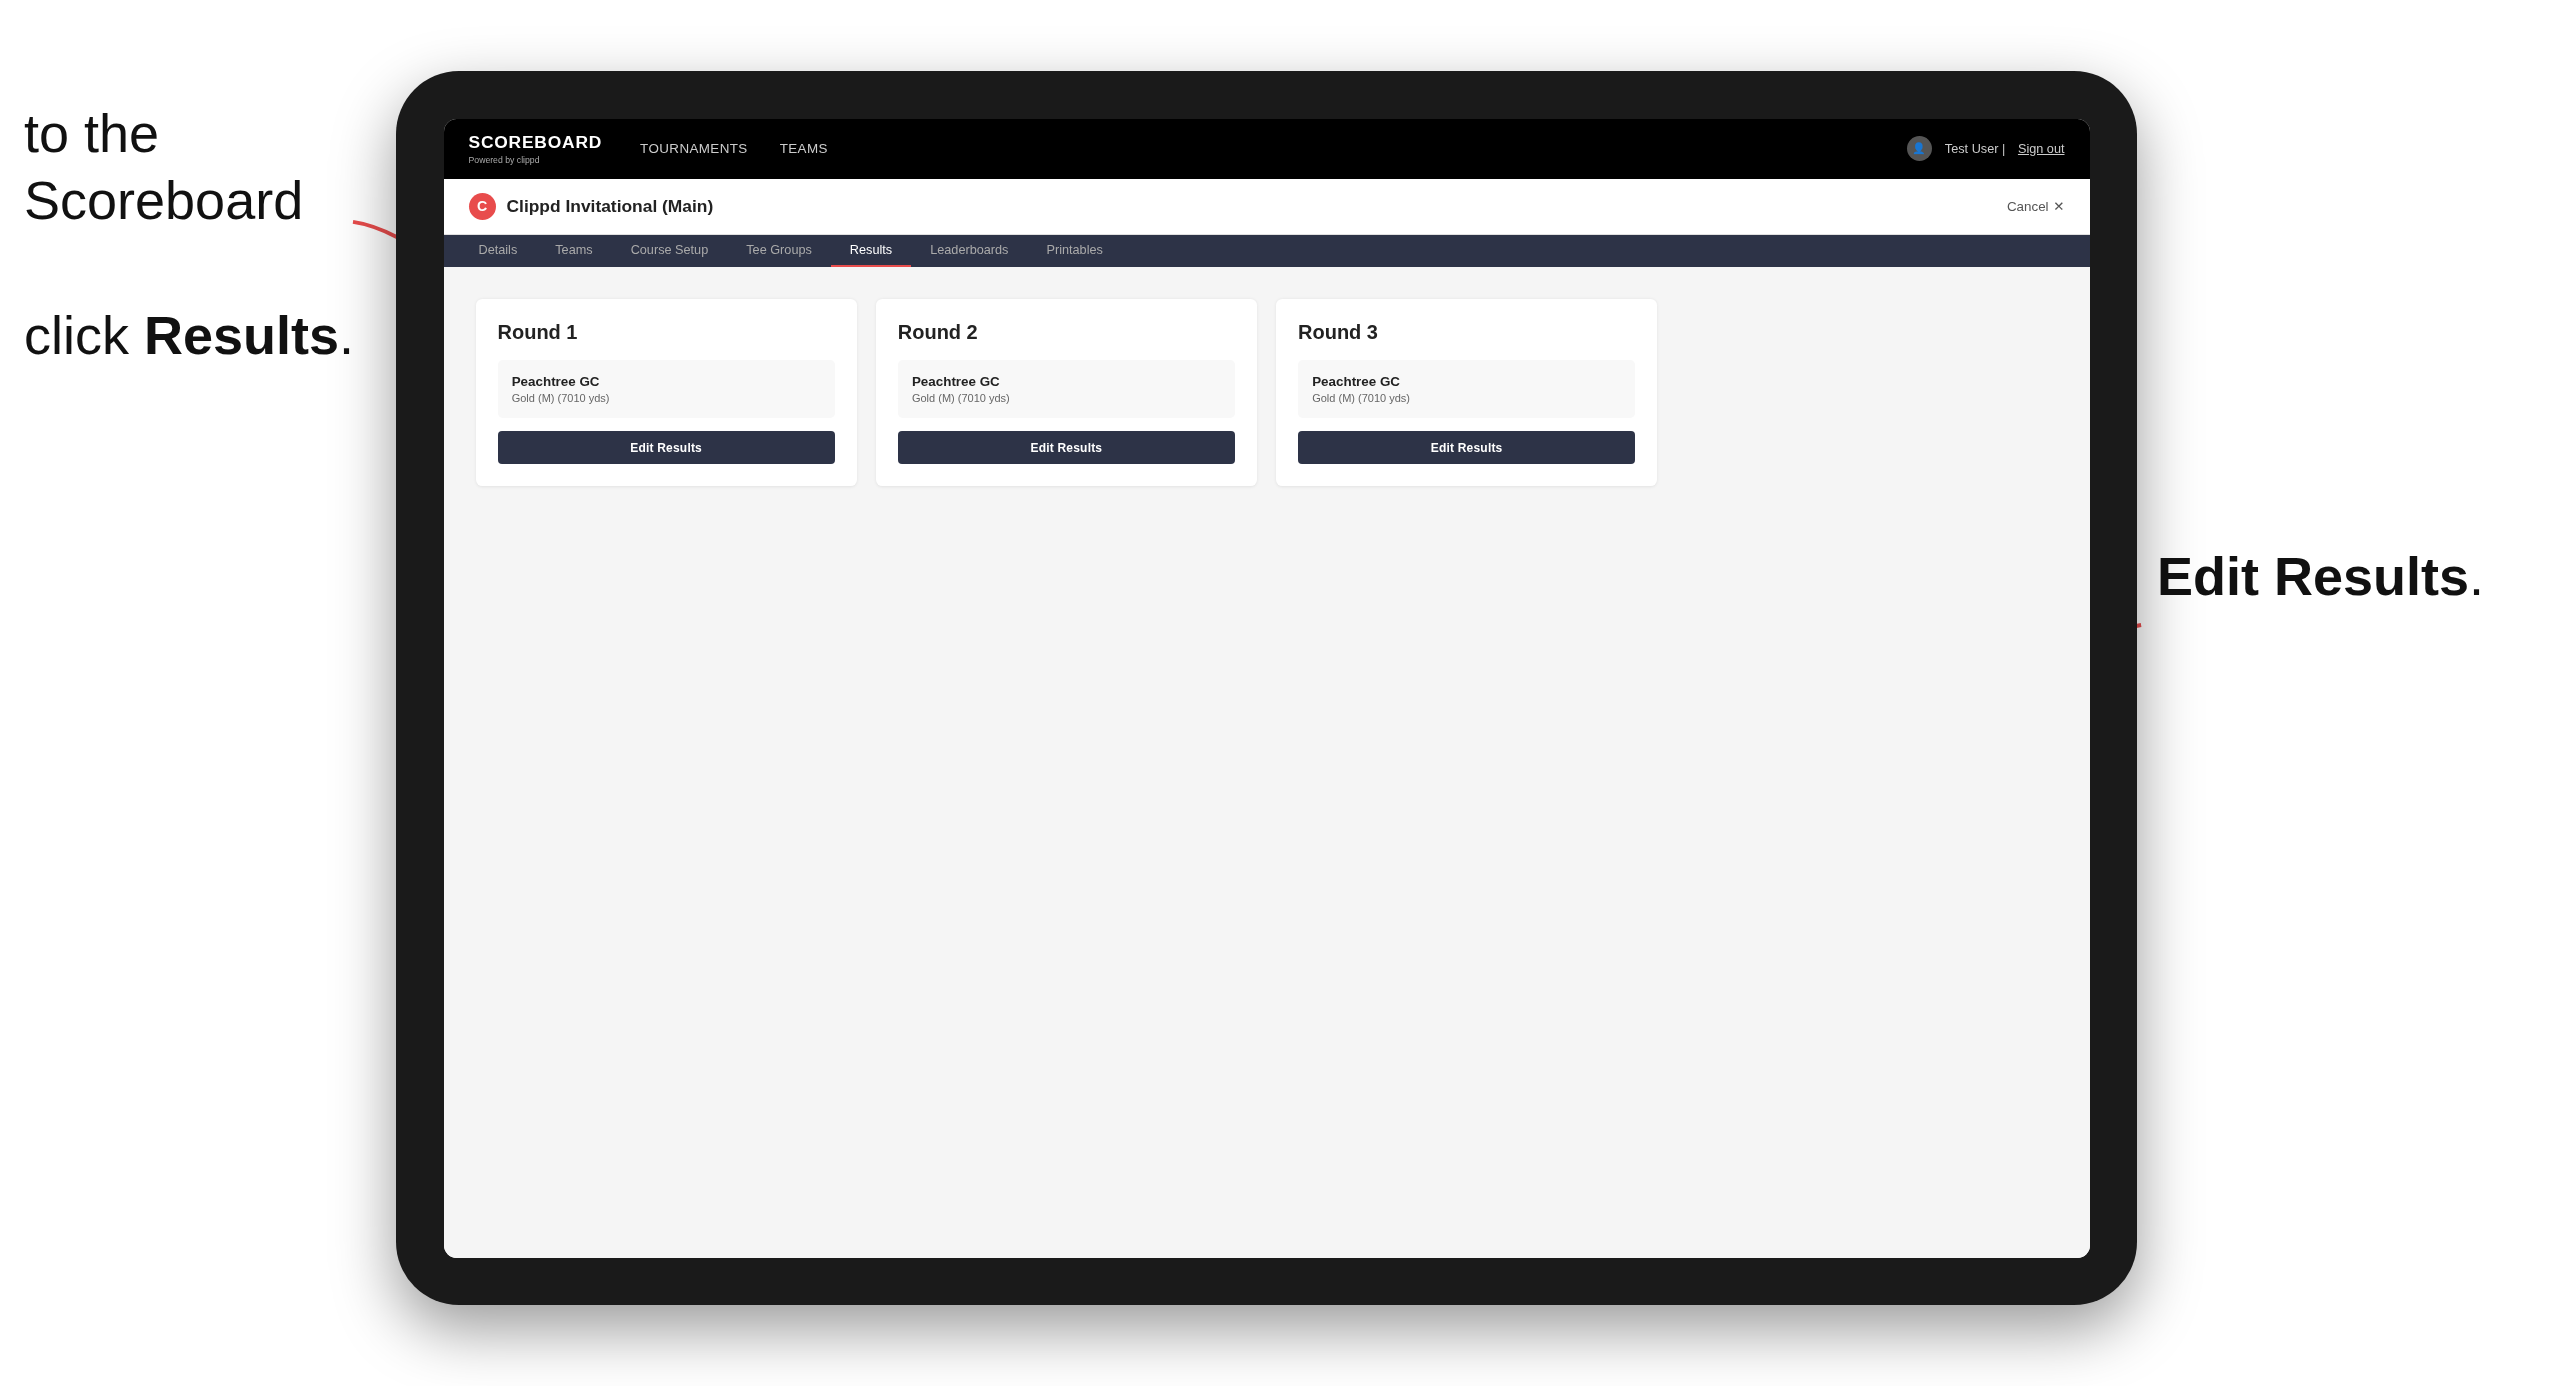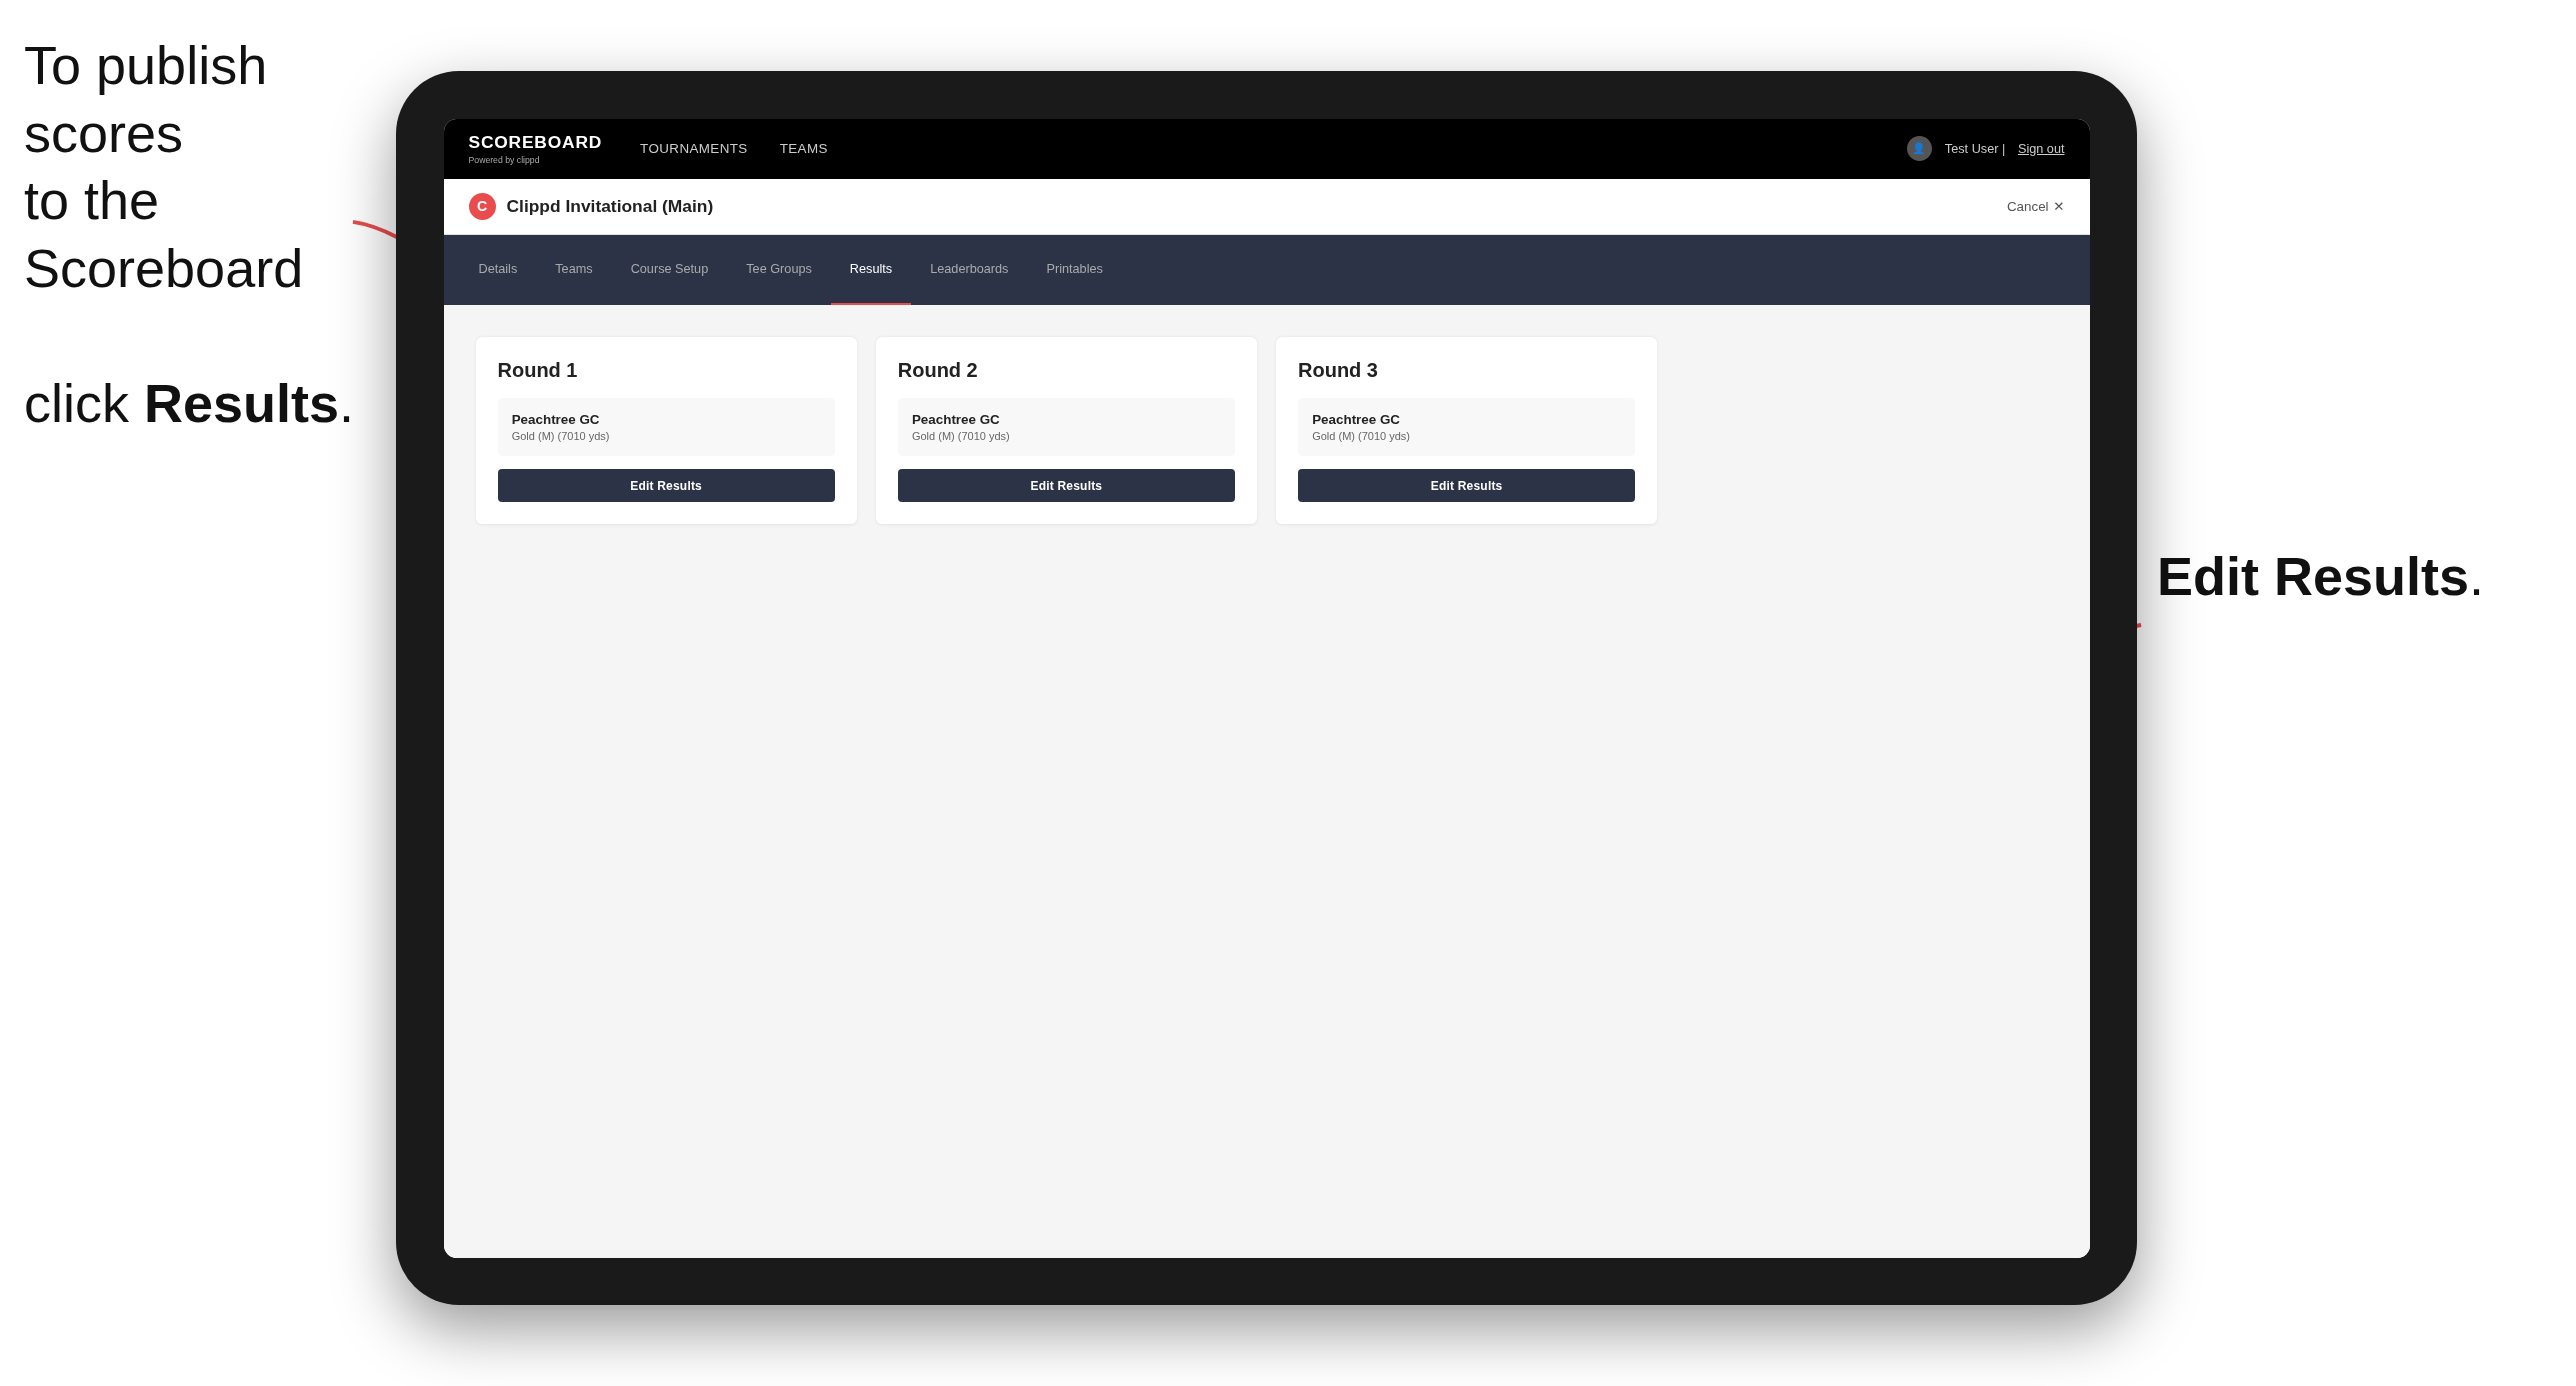--- a/index.html
+++ b/index.html
@@ -179,21 +179,21 @@
 
     
     .tab-bar {
       background: #2d3347;
       display: flex;
       padding: 0 16px;
       flex-shrink: 0;
     }
 
     .tab-item {
-      padding: 27px 19px;
+      padding: 8px 19px;
       color: #aaaaaa;
       font-size: 12.7px;
       cursor: pointer;
       border-bottom: 2.4px solid transparent;
       white-space: nowrap;
     }
 
     .tab-item.active {
       color: #ffffff;
       border-bottom: 2.4px solid #e84c4c;
@@ -278,21 +278,21 @@
 
     
     .arrow-svg {
       overflow: visible;
     }
   </style>
 </head>
 <body>
 
 <div class="instruction-left">
-  <span>To publish scores</span><br>
+  <br>
   <span>to the Scoreboard</span><br>
   <br>
   <span>click </span><strong>Results</strong><span>.</span>
 </div>
 
 <div class="instruction-right">
   <br>
   <strong>Edit Results</strong><span>.</span>
 </div>
 

